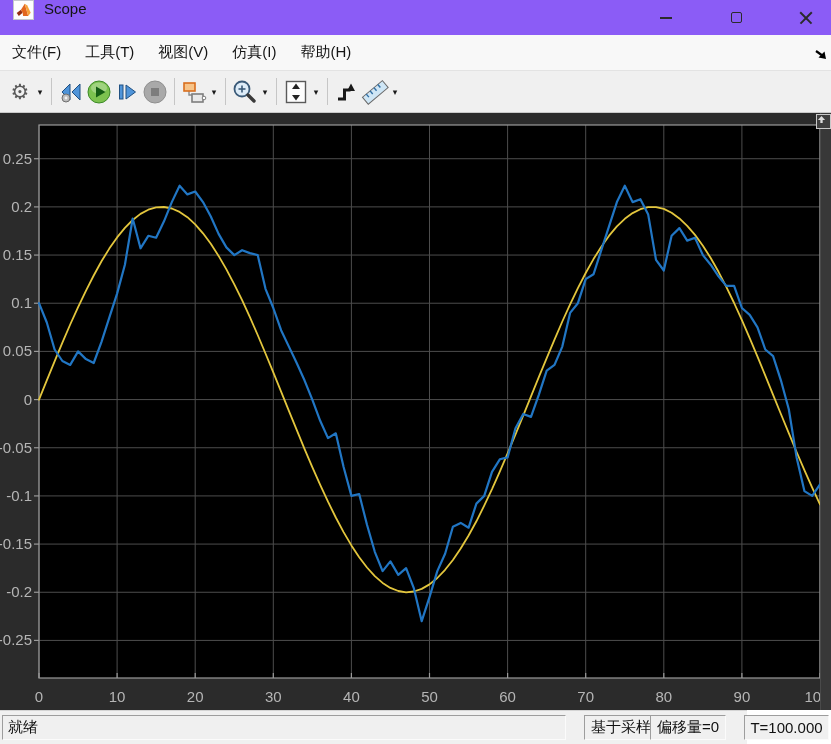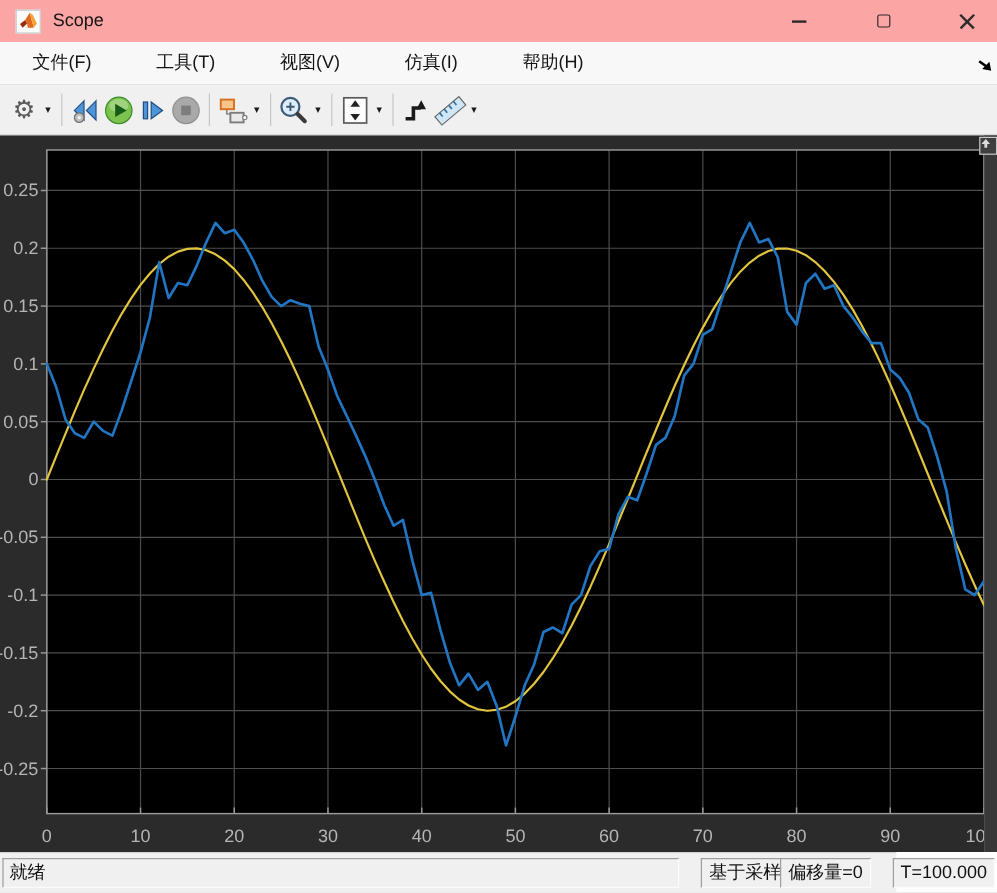--- a/index.html
+++ b/index.html
@@ -1,34 +1,34 @@
 <!DOCTYPE html>
 <html><head>
 <meta charset="utf-8">
 <style>
   html,body{margin:0;padding:0;background:#d0d0d0;}
   #win{position:relative;width:831px;height:744px;background:#fff;overflow:hidden;
        font-family:"Liberation Sans","DejaVu Sans",sans-serif;box-sizing:border-box;}
   
-  .titlebar{position:absolute;left:0;top:0;width:831px;height:35px;background:#fca5a5;
-            display:flex;align-items:center;}
+  .titlebar{position:absolute;left:0;top:0;width:831px;height:35px;background:#8b5cf6;
+            display:flex;align-items:flex-start;}
   .app-icon{margin-left:13px;width:21px;height:20px;background:#fdfdfd;border:1px solid #c4c8cc;
             display:flex;align-items:center;justify-content:center;box-sizing:border-box;}
   .title-text{margin-left:10px;font-size:15px;color:#141414;}
   .win-btn{position:absolute;top:0;width:46px;height:35px;display:flex;align-items:center;justify-content:center;}
   .min-glyph{width:12px;height:2px;background:#2b2b2b;}
   .max-glyph{width:11px;height:11px;border:1.5px solid #2b2b2b;border-radius:2px;box-sizing:border-box;}
   .close-glyph{position:relative;width:14px;height:14px;}
   .close-glyph::before,.close-glyph::after{content:"";position:absolute;left:-1px;top:6px;width:16px;height:1.6px;background:#2b2b2b;}
   .close-glyph::before{transform:rotate(45deg);}
   .close-glyph::after{transform:rotate(-45deg);}
   
   .menubar{position:absolute;left:0;top:35px;width:831px;height:36px;background:#f8f8f8;
            border-bottom:1px solid #e3e3e3;display:flex;align-items:center;box-sizing:border-box;}
-  .menu-item{padding:6px 27px;font-size:15px;color:#141414;}
+  .menu-item{padding:6px 12px;font-size:15px;color:#141414;}
   .menu-overflow{position:absolute;right:3px;top:12px;width:14px;height:14px;}
   
   .toolbar{position:absolute;left:0;top:71px;width:831px;height:42px;background:#f0f0f0;
            border-bottom:1px solid #c9c9c9;display:flex;align-items:center;box-sizing:border-box;padding-left:6px;}
   .tbtn{width:28px;height:30px;display:flex;align-items:center;justify-content:center;}
   .gear-char{font-size:21px;color:#5a5a5a;line-height:1;}
   .caret{font-size:9px;color:#1a1a1a;width:12px;text-align:center;}
   .sep{width:1px;height:27px;background:#c6c6c6;margin:0 5px;}
   
   .plot{position:absolute;left:0;top:113px;width:831px;height:597px;background:#2b2b2b;}

